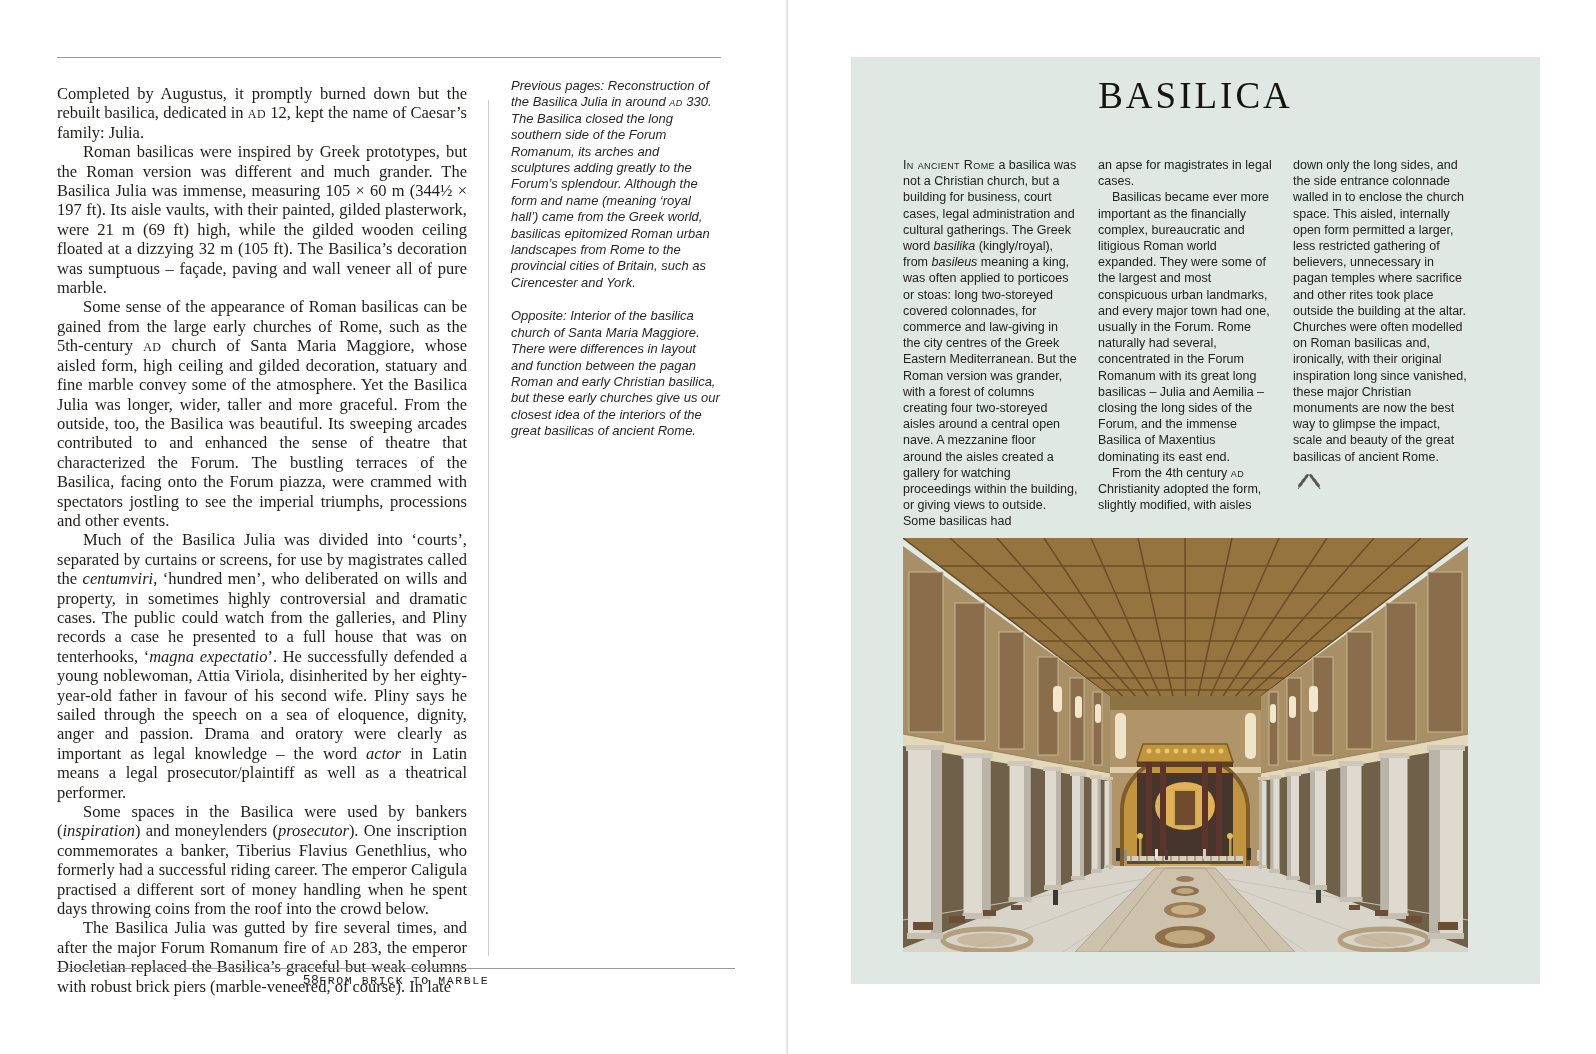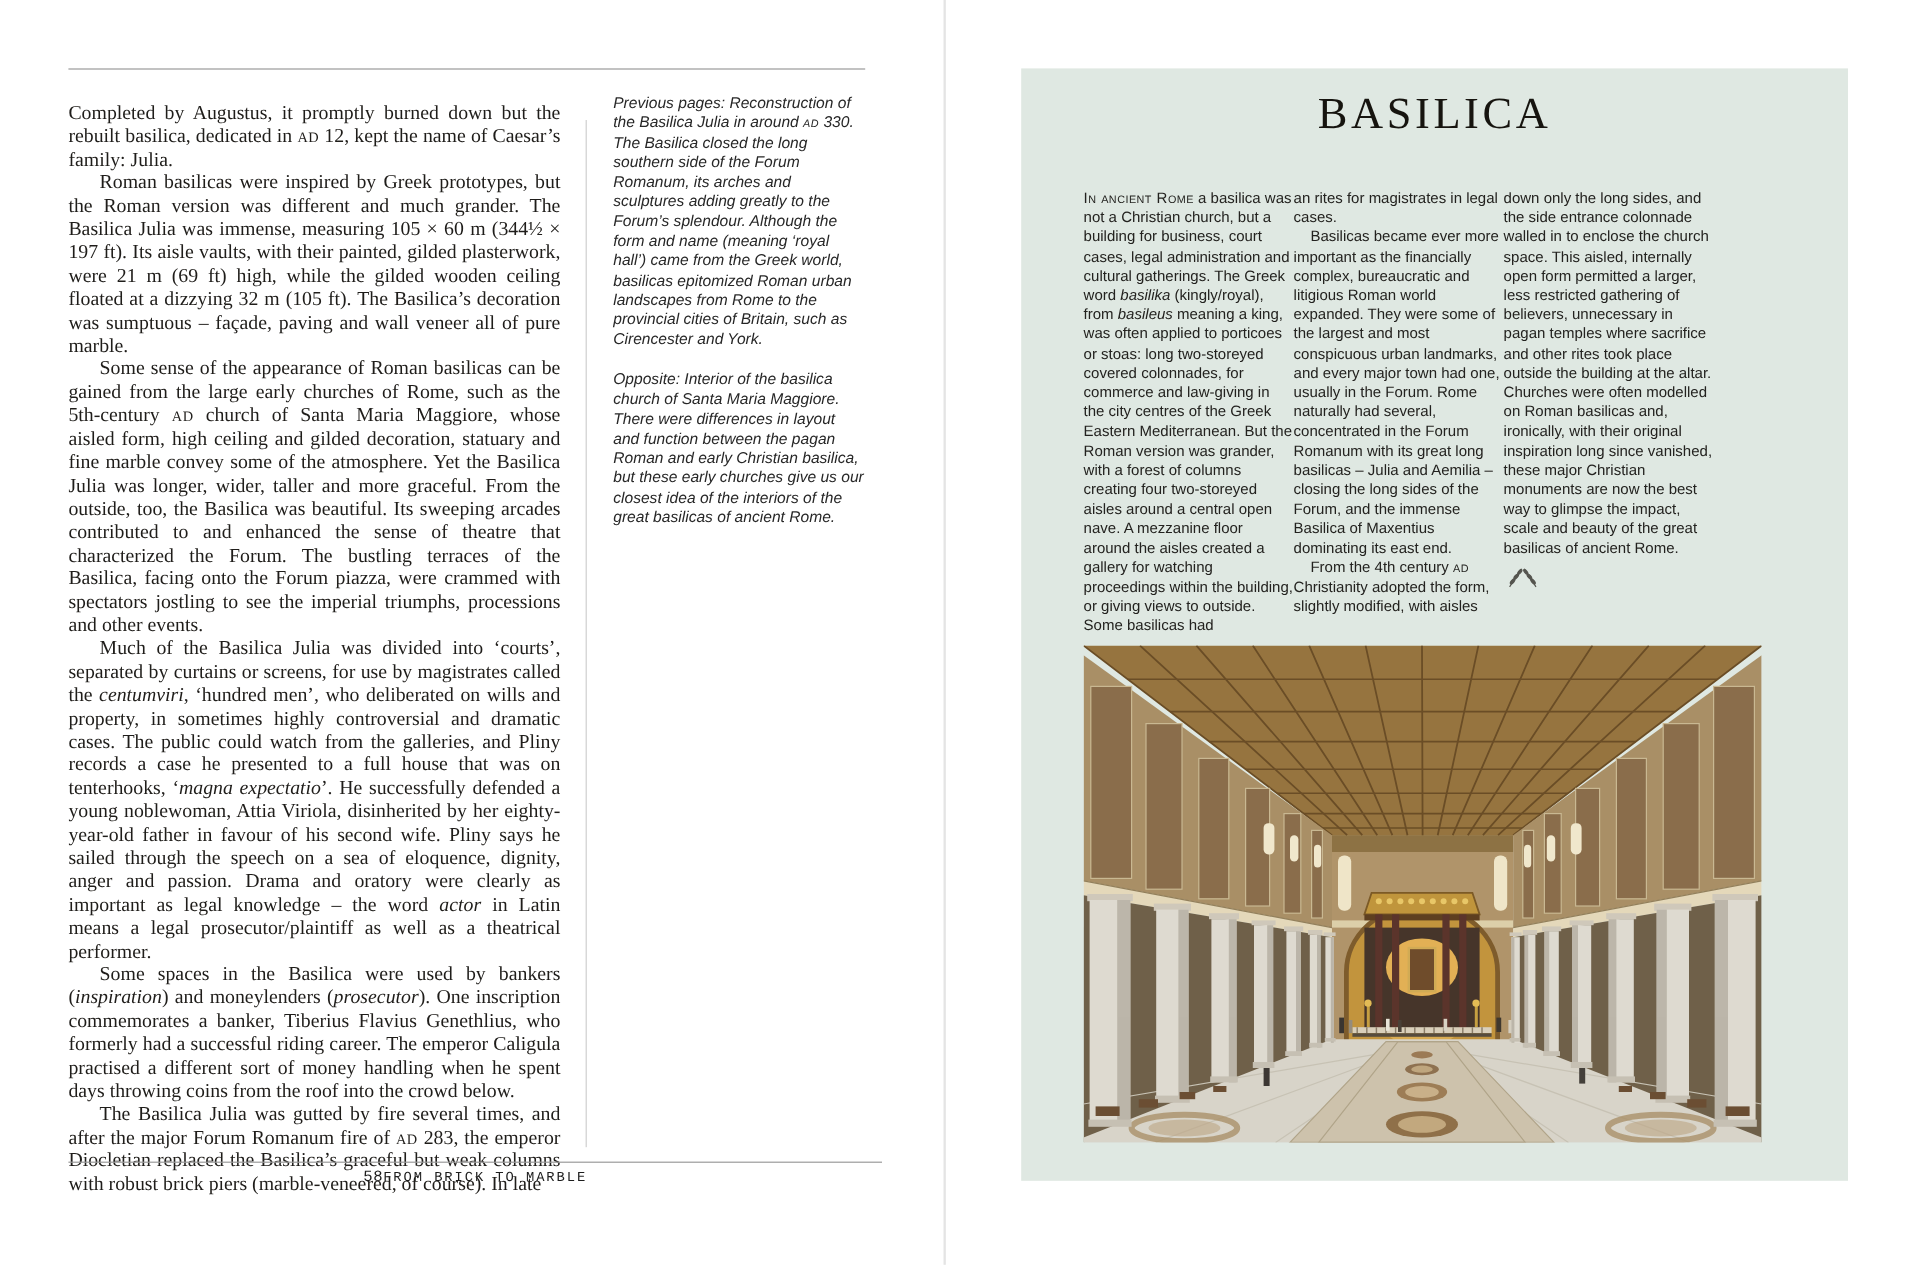--- a/index.html
+++ b/index.html
@@ -32,21 +32,21 @@
   .running-title{font-size:11.5px;letter-spacing:1.6px;color:#1d1d1d;}
 
   
   .fold-line{left:786px;top:0;width:2px;height:1054px;
     background:linear-gradient(to right,#f2f2f2,#d8d8d8);}
 
   
   .sage-panel{left:851px;top:57px;width:689px;height:927px;background:#dfe8e2;}
   .basilica-title{left:851px;top:74px;width:689px;text-align:center;
     font-size:37px;letter-spacing:3px;color:#16140f;font-family:"Liberation Serif", serif;}
-  .cols{left:903px;top:157px;width:565px;display:flex;}
+  .cols{left:903px;top:157px;width:565px;display:flex;gap:20px;}
   .col{width:175px;font-family:"Liberation Sans", sans-serif;}
   .col p{margin:0;font-size:12.5px;line-height:16.2px;color:#23221f;text-align:left;}
   .col p + p{text-indent:14px;}
   .ornament{margin-top:7px;margin-left:1px;display:block;}
   .photo{left:903px;top:538px;width:565px;height:414px;display:block;}
 </style>
 </head>
 <body>
 
 <div class="abs top-rule"></div>
@@ -80,21 +80,21 @@
 <div class="abs basilica-title">BASILICA</div>
 
 <div class="abs cols">
   <div class="col">
     <div>
         <p><span class="sc">In ancient Rome</span> a basilica was not a Christian church, but a building for business, court cases, legal administration and cultural gatherings. The Greek word <i>basilika</i> (kingly/royal), from <i>basileus</i> meaning a king, was often applied to porticoes or stoas: long two-storeyed covered colonnades, for commerce and law-giving in the city centres of the Greek Eastern Mediterranean. But the Roman version was grander, with a forest of columns creating four two-storeyed aisles around a central open nave. A mezzanine floor around the aisles created a gallery for watching proceedings within the building, or giving views to outside. Some basilicas had</p>
       </div>
   </div>
   <div class="col">
     <div>
-        <p>an rites for magistrates in legal cases.</p>
+        <p>an apse for magistrates in legal cases.</p>
         <p>Basilicas became ever more important as the financially complex, bureaucratic and litigious Roman world expanded. They were some of the largest and most conspicuous urban landmarks, and every major town had one, usually in the Forum. Rome naturally had several, concentrated in the Forum Romanum with its great long basilicas – Julia and Aemilia – closing the long sides of the Forum, and the immense Basilica of Maxentius dominating its east end.</p>
         <p>From the 4th century <span class="sc">ad</span> Christianity adopted the form, slightly modified, with aisles</p>
       </div>
   </div>
   <div class="col">
     <div>
         <p>down only the long sides, and the side entrance colonnade walled in to enclose the church space. This aisled, internally open form permitted a larger, less restricted gathering of believers, unnecessary in pagan temples where sacrifice and other rites took place outside the building at the altar. Churches were often modelled on Roman basilicas and, ironically, with their original inspiration long since vanished, these major Christian monuments are now the best way to glimpse the impact, scale and beauty of the great basilicas of ancient Rome.</p>
       </div>
     <svg class="ornament" width="30" height="18" viewBox="0 0 30 18">
       <g fill="#55554f" stroke="#55554f">

